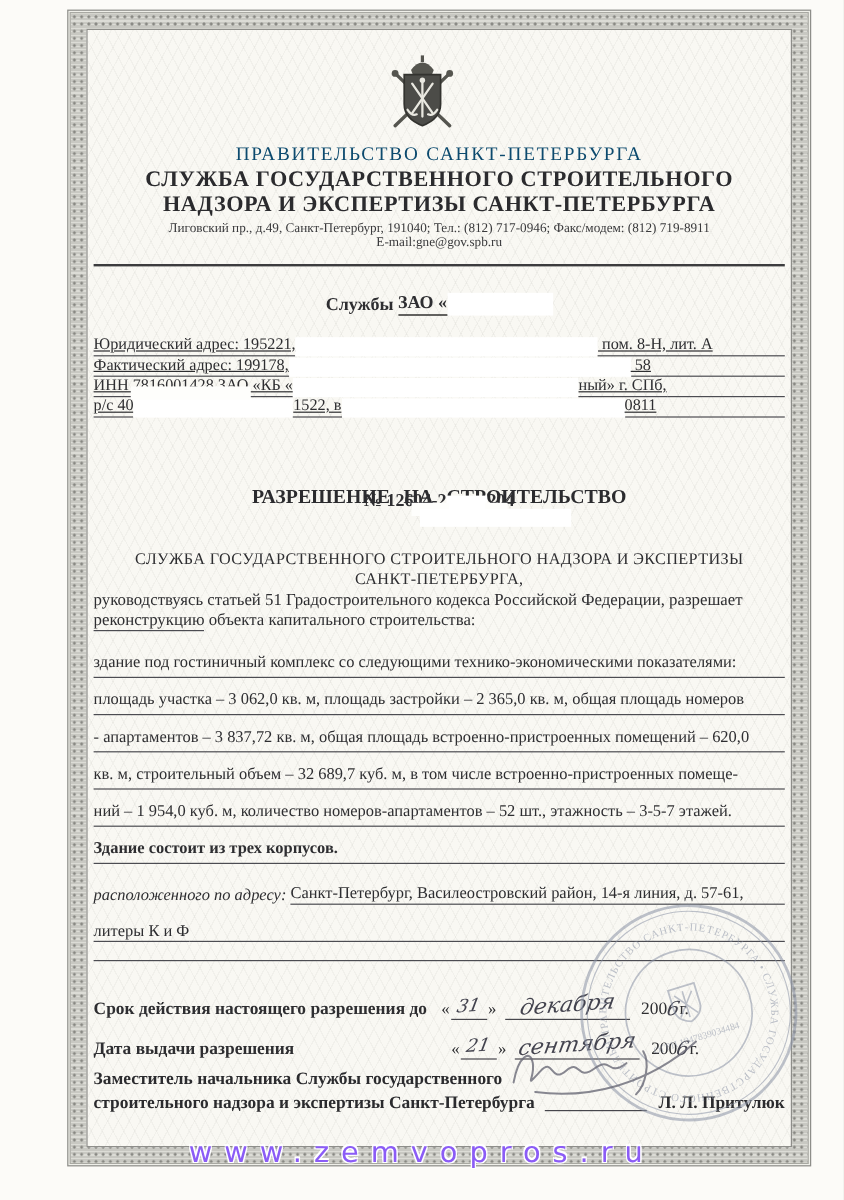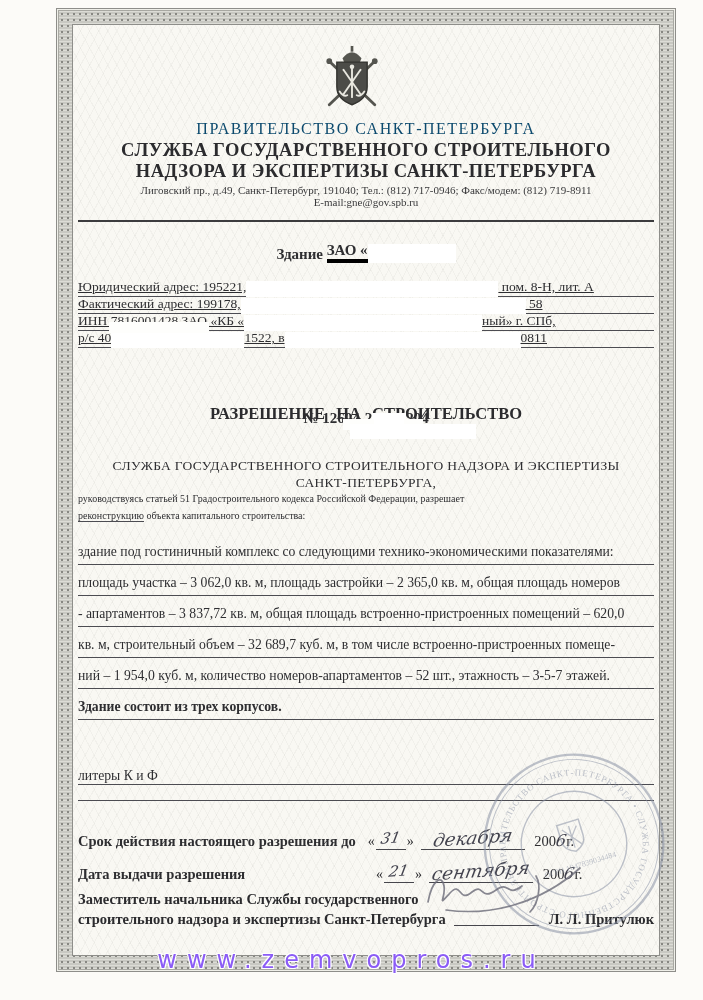--- a/index.html
+++ b/index.html
@@ -77,21 +77,21 @@
   .num-underbox{position:absolute; left:350px; top:424px; width:126px; height:15px; background:#fff;}
   
   .watermark{
     position:absolute; left:0; right:0; top:946px; text-align:center; z-index:9;
     font-family:"DejaVu Sans", sans-serif; font-size:24px; letter-spacing:10px; color:#8b5cf6;
     text-shadow:1px 1px 0 #ffffff, -1px -1px 0 #ffffff, 1px -1px 0 #ffffff, -1px 1px 0 #ffffff;
   }
   .title-h{top:404px; font-size:16.5px; word-spacing:7px; color:#2b2b2e;}
   .num-row{top:410px; font-size:15px; font-weight:bold; text-align:center;}
   .grantor{font-size:13.5px; letter-spacing:.3px;}
-  .body-text{font-size:10px;}
+  .body-text{font-size:14px;}
 </style>
 </head>
 <body>
 
 <div class="page">
 
   <div class="frame">
     <div class="band"></div>
     <div class="inner"></div>
   </div>
@@ -116,22 +116,22 @@
   </svg>
 
   <div class="abs ctr gov-line">ПРАВИТЕЛЬСТВО САНКТ-ПЕТЕРБУРГА</div>
   <div class="abs ctr b agency" style="top:140px;">СЛУЖБА ГОСУДАРСТВЕННОГО СТРОИТЕЛЬНОГО</div>
   <div class="abs ctr b agency" style="top:161px;">НАДЗОРА И ЭКСПЕРТИЗЫ САНКТ-ПЕТЕРБУРГА</div>
   <div class="abs ctr small" style="top:184px;">Лиговский пр., д.49, Санкт-Петербург, 191040; Тел.: (812) 717-0946; Факс/модем: (812) 719-8911</div>
   <div class="abs ctr small" style="top:196px;">E-mail:gne@gov.spb.ru</div>
   <div class="abs hr-rule"></div>
 
   <div class="abs" style="top:241px; font-size:15px; display:flex; justify-content:center; align-items:flex-end; height:22px;">
-    <span class="b" style="white-space:pre;">Здание </span>
-    <span class="b" style="border-bottom:4px solid #000000;">ЗАО «</span>
+    <span class="b" style="white-space:pre;">Службы </span>
+    <span class="b" style="border-bottom:1px solid #000000;">ЗАО «</span>
     <span class="redact" style="width:88px; height:19px;"></span>
   </div>
 
   <div class="abs" style="top:280px;">
     <div class="fline">
       <span class="seg">Юридический адрес: 195221,</span>
       <span class="redact" style="width:252px;"></span>
       <span class="seg"> пом. 8-Н, лит. А</span>
       <span class="fill"></span>
     </div>
@@ -171,20 +171,23 @@
   <div class="abs body-text" style="top:510px;">
     <span style="border-bottom:1px solid #4c4c52;">реконструкцию</span><span> объекта капитального строительства:</span>
   </div>
 
   <div class="oline" style="top:544px;">здание под гостиничный комплекс со следующими технико-экономическими показателями:</div>
   <div class="oline" style="top:575px;">площадь участка – 3 062,0 кв. м, площадь застройки – 2 365,0 кв. м, общая площадь номеров</div>
   <div class="oline" style="top:606px;">- апартаментов – 3 837,72 кв. м, общая площадь встроенно-пристроенных помещений – 620,0</div>
   <div class="oline" style="top:637px;">кв. м, строительный объем – 32 689,7 куб. м, в том числе встроенно-пристроенных помеще-</div>
   <div class="oline" style="top:668px;">ний – 1 954,0 куб. м, количество номеров-апартаментов – 52 шт., этажность – 3-5-7 этажей.</div>
   <div class="oline" style="top:699px;font-weight:bold;">Здание состоит из трех корпусов.</div>
+  <div class="oline oline-noborder" style="top:734px; border-bottom:none;">
+    <span class="ital">расположенного по адресу</span><span class="ital" style="white-space:pre;">: </span><span class="val">Санкт-Петербург, Василеостровский район, 14-я линия, д. 57-61,</span>
+  </div>
   <div class="oline oline-flex" style="top:765px; border-bottom:none;">
     <span class="seg">литеры К и Ф</span>
     <span class="fill"></span>
   </div>
   <div class="abs" style="top:800px; border-top:1px solid #4c4c52; height:0;"></div>
 
   <div class="date-row" style="top:828px;">
     <span class="lbl">Срок действия настоящего разрешения до   </span>
     <span class="quote">«</span>
     <span class="day-slot"><span class="hand hand-day">31</span></span>

